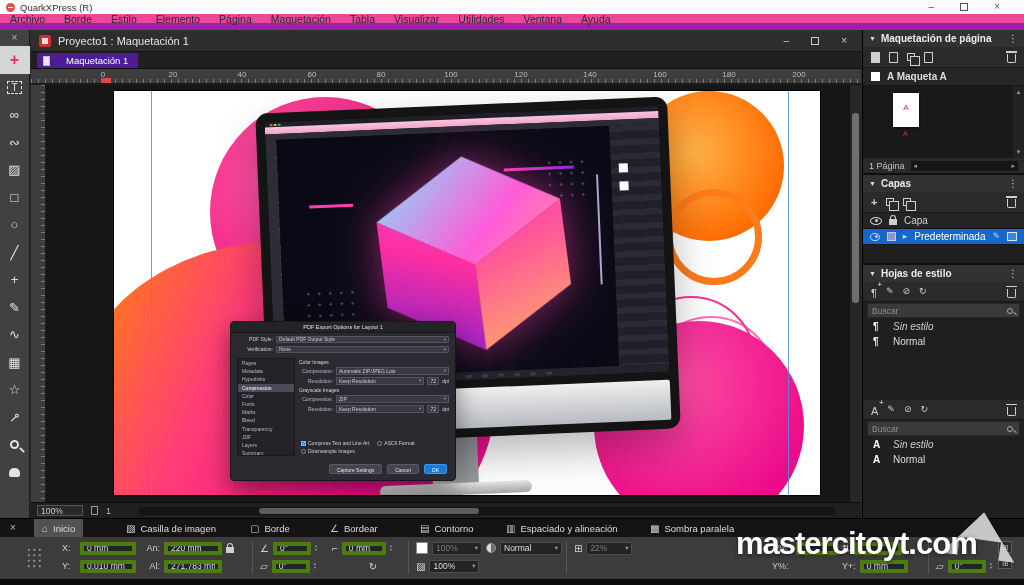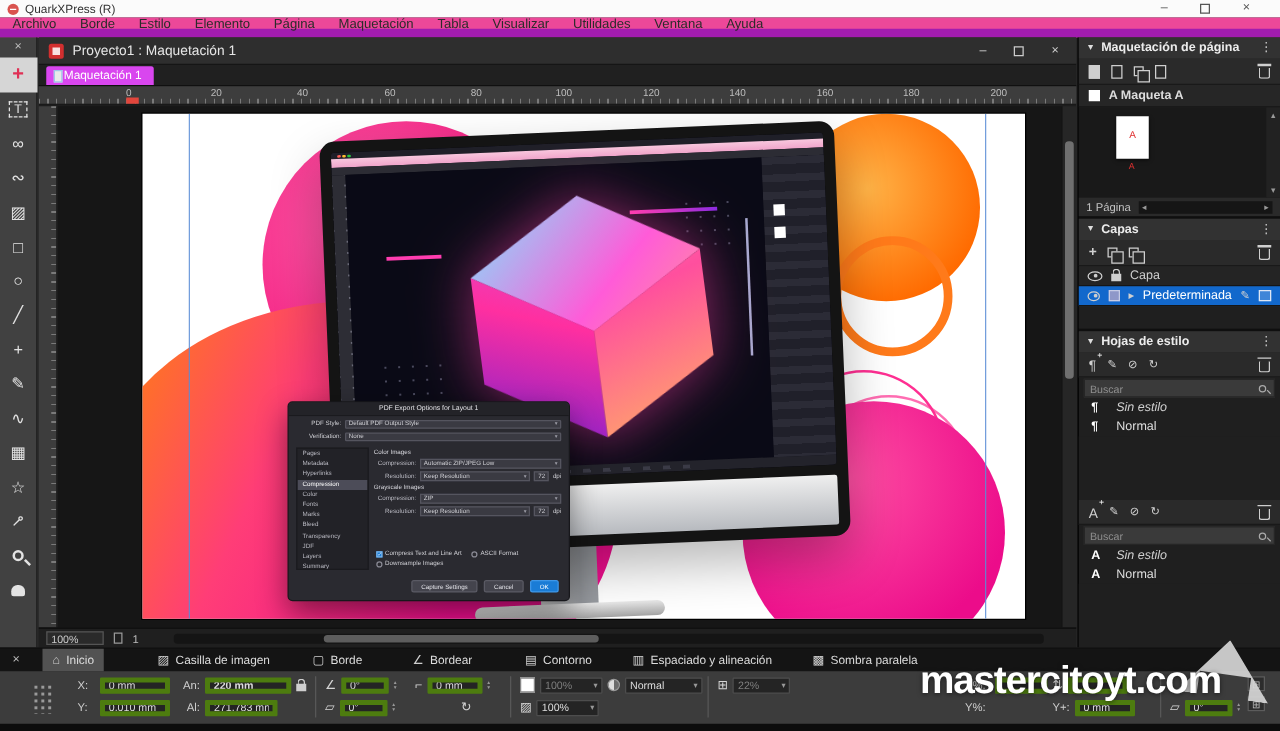--- a/index.html
+++ b/index.html
@@ -31,21 +31,21 @@
   
   .docwin{position:absolute;left:31px;top:30px;width:830px;height:488px;background:#1d1d1d;}
   .doc-title{height:22px;background:#2e2e2e;display:flex;align-items:center;padding:0 8px;gap:7px;border-bottom:1px solid #151515;}
   .docicon{width:12px;height:12px;background:#d22f2f;border-radius:2px;position:relative;flex:none;}
   .docicon::after{content:"";position:absolute;left:3px;top:3px;width:6px;height:6px;background:#fff;opacity:.85;}
   .doc-title .t{font-size:11px;color:#e6e6e6;}
   .doc-ctl{margin-left:auto;display:flex;gap:22px;align-items:center;padding-right:6px;}
   .doc-ctl .wc{color:#ccc;}
   .doc-ctl .wc-box{border-color:#ccc;}
   .doc-tabs{height:17px;background:#202020;display:flex;align-items:flex-end;padding-left:6px;border-bottom:1px solid #101010;}
-  .dtab{height:15px;background:#d946ef;color:#fff;font-size:9.5px;display:flex;align-items:center;gap:1px;padding:0 10px 0 6px;border-radius:2px 2px 0 0;}
+  .dtab{height:15px;background:#4c1d95;color:#fff;font-size:9.5px;display:flex;align-items:center;gap:16px;padding:0 10px 0 6px;border-radius:2px 2px 0 0;}
   .dtab .pg{width:7px;height:10px;background:#e8e8e8;border:1px solid #9fc5ea;flex:none;}
   .hruler{position:relative;height:15px;background:#3d3d3d;border-bottom:1px solid #191919;background-image:repeating-linear-gradient(to right,#7a7a7a 0 1px,transparent 1px 7px);background-size:100% 4px;background-position:0 100%;background-repeat:no-repeat;}
   .hruler .tick{position:absolute;top:1px;transform:translateX(-50%);font-size:8px;color:#bdbdbd;}
   .rmark{position:absolute;left:70px;bottom:0;width:10px;height:5px;background:#e2463c;}
   .doc-body{position:absolute;left:0;top:55px;right:0;bottom:16px;display:flex;}
   .vruler{width:15px;background:#3d3d3d;border-right:1px solid #191919;background-image:repeating-linear-gradient(to bottom,#7a7a7a 0 1px,transparent 1px 7px);background-size:4px 100%;background-position:100% 0;background-repeat:no-repeat;}
   .canvas{position:relative;flex:1;background:#161616;overflow:hidden;}
   .vscroll{width:12px;background:#262626;position:relative;border-left:1px solid #111;}
   .vthumb{position:absolute;left:2px;top:28px;width:7px;height:190px;background:#6f6f6f;border-radius:3px;}
   .doc-status{position:absolute;left:0;bottom:0;right:0;height:16px;background:#1f1f1f;display:flex;align-items:center;gap:8px;padding:0 6px;border-top:1px solid #0d0d0d;}
@@ -613,21 +613,21 @@
         </div>
     </div>
     <div class="pfields">
       <div class="grip"></div>
 
       <div class="grp" style="left:62px;top:4px">
         <div class="frow">
           <span class="lbl" style="width:14px">X:</span>
           <input class="fld" style="width: 56px;" value="0 mm">
           <span class="lbl" style="width:20px;text-align:right">An:</span>
-          <input class="fld" style="width: 69px; font-weight: bold;" value="220 mm">
+          <input class="fld" style="width: 58px;" value="220 mm">
           <span class="i-lock2"></span>
         </div>
         <div class="frow">
           <span class="lbl" style="width:14px">Y:</span>
           <input class="fld" style="width: 56px;" value="0.010 mm">
           <span class="lbl" style="width:20px;text-align:right">Al:</span>
           <input class="fld" style="width: 58px;" value="271.783 mm">
         </div>
       </div>
       <div class="vdiv" style="left:252px"></div>

